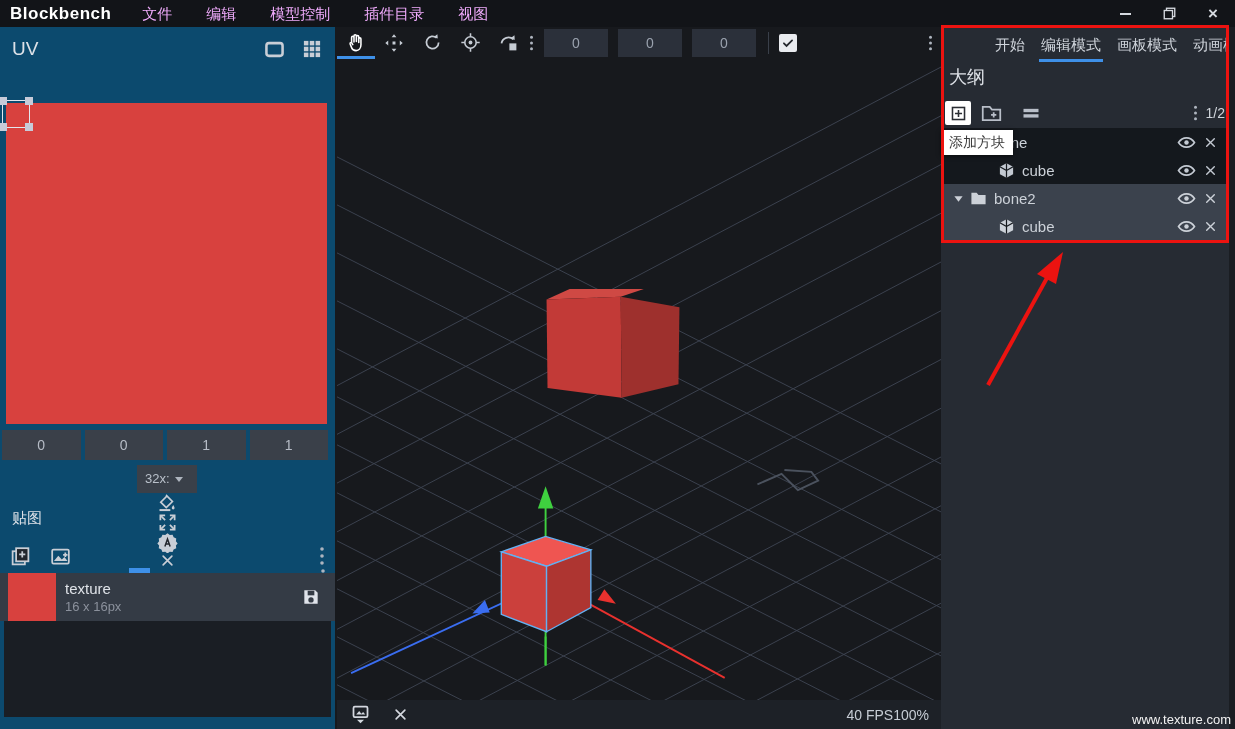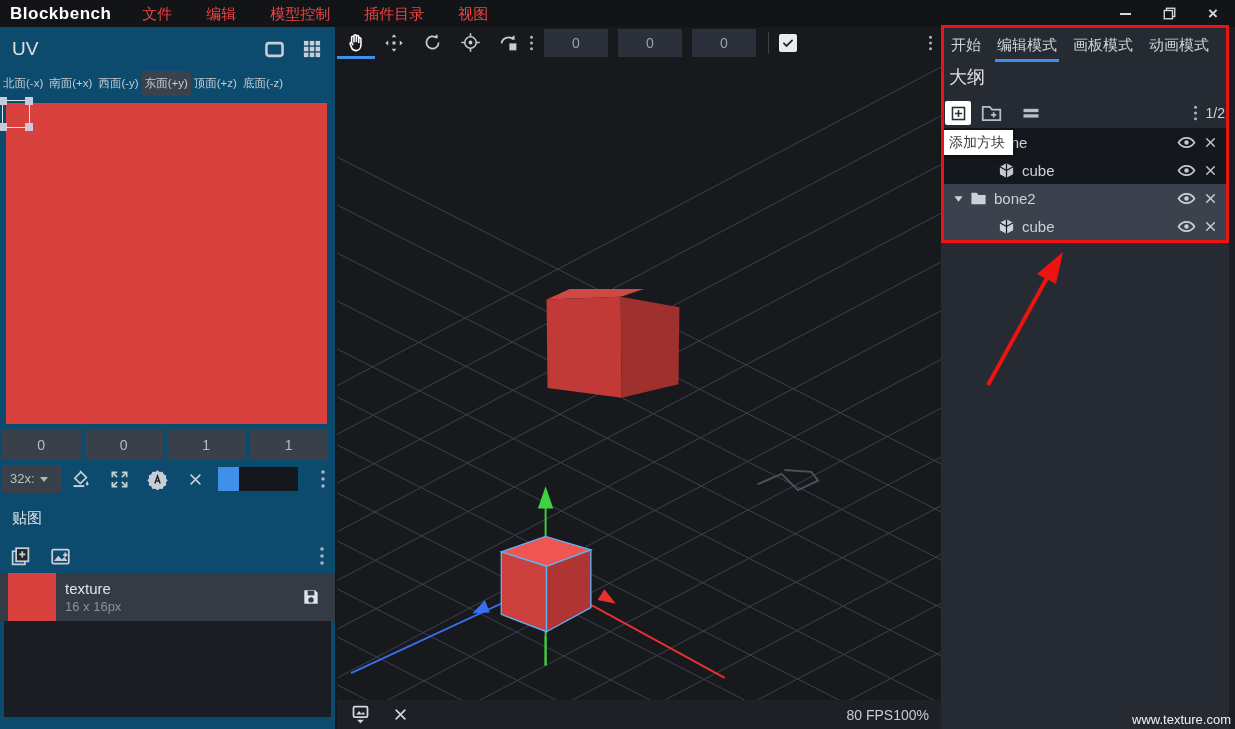--- a/index.html
+++ b/index.html
@@ -4,21 +4,21 @@
 <style>
   * { margin:0; padding:0; box-sizing:border-box; }
   html,body { width:1235px; height:729px; overflow:hidden; background:#17191d;
     font-family:"Liberation Sans","DejaVu Sans",sans-serif; }
   #app { position:relative; width:1235px; height:729px; background:#17191d; }
 
   
   #menubar { position:absolute; left:0; top:0; width:1235px; height:27px;
     background:#121418; display:flex; align-items:center; z-index:20; }
   .brand { color:#fff; font-weight:bold; font-size:17px; padding:0 14px 0 10px; letter-spacing:.5px; }
-  .menu-item { color:#ef4444; font-size:15px; padding:0 17px; line-height:27px; cursor:default; }
+  .menu-item { color:#f0abfc; font-size:15px; padding:0 17px; line-height:27px; cursor:default; }
   #win-controls { margin-left:auto; display:flex; align-items:center; height:27px; }
   .win-btn { width:44px; height:27px; display:flex; align-items:center; justify-content:center; color:#d6dae0; }
   .minimize-bar { width:11px; height:2px; background:#d6dae0; }
   .close-x { font-size:17px; font-weight:bold; line-height:1; }
 
   
   .ic { display:inline-block; vertical-align:middle; }
 
   
   #left-panel { position:absolute; left:0; top:27px; width:335px; height:702px; background:#0c4a6e; z-index:5; }
@@ -28,21 +28,21 @@
   #face-tabs { position:absolute; left:0; top:42px; width:335px; height:28px; display:flex; align-items:center; }
   .face-tab { color:#c7ccd4; font-size:11.5px; padding:5px 3px; white-space:nowrap; }
   .face-tab.sel { background:#3b424d; border-radius:2px; }
   #uv-canvas { position:absolute; left:6px; top:76px; width:321px; height:321px; background:#d8413e; }
   #uv-marquee { position:absolute; left:2px; top:73px; width:28px; height:28px; border:1px solid #e3e6ee; }
   .handle { position:absolute; width:8px; height:8px; background:#c7cbd9; }
   .handle.tl{left:-4px;top:-4px;} .handle.tr{right:-4px;top:-4px;}
   .handle.bl{left:-4px;bottom:-4px;} .handle.br{right:-4px;bottom:-4px;}
   #uv-values { position:absolute; left:2px; top:403px; width:326px; height:30px; display:flex; gap:4px; }
   .uv-input { flex:1; background:#3a4049; color:#b6bcc6; font-size:14px; text-align:center; line-height:30px; }
-  #uv-tools { position:absolute; left:2px; top:438px; width:330px; height:28px; display:flex; align-items:center; }
+  #uv-tools { position:absolute; left:2px; top:438px; width:330px; height:28px; display:flex; align-items:center;flex-direction:column; }
   #uv-zoom { background:#3a4049; color:#b9c0ca; font-size:13px; height:28px; line-height:28px;
     padding:0 8px; width:60px; display:flex; align-items:center; gap:5px; }
   .caret-down { width:0; height:0; border-left:4px solid transparent; border-right:4px solid transparent; border-top:5px solid #aeb5bf; }
   .tool-btn { width:38px; height:28px; display:flex; align-items:center; justify-content:center; }
   #uv-slider { width:80px; height:24px; background:#14171c; position:relative; margin-left:4px; }
   #uv-slider .fill { position:absolute; left:0; top:0; width:21px; height:24px; background:#3e90e8; }
   #uv-tools .dots-wrap { margin-left:auto; padding-right:6px; }
 
   #tex-title { position:absolute; left:12px; top:482px; color:#dde1e7; font-size:15px;text-align:right; }
   #tex-toolbar { position:absolute; left:0; top:515px; width:335px; height:28px; display:flex; align-items:center; }
@@ -69,21 +69,21 @@
   #vp-toolbar .dots-end { margin-left:auto; padding-right:8px; }
   #vp-statusbar { position:absolute; left:0; top:673px; width:604px; height:29px; background:#1d2127;
     display:flex; align-items:center; z-index:6; }
   #vp-statusbar .stat { color:#c6ccd4; font-size:14px; }
   #stat-fps { margin-left:auto; }
   #stat-zoom { margin-right:12px; }
   .sb-btn { width:34px; height:28px; display:flex; align-items:center; justify-content:center; margin-left:6px; }
 
   
   #right-panel { position:absolute; left:941px; top:27px; width:294px; height:702px; background:#262b33; }
-  #mode-tabs { position:absolute; left:0; top:3px; width:294px; height:30px; display:flex; align-items:center; }
+  #mode-tabs { position:absolute; left:0; top:3px; width:294px; height:30px; display:flex; align-items:center;padding-left:44px; }
   .mode-tab { color:#d0d5dc; font-size:15px; padding:5px 6px; margin-left:4px; position:relative; white-space:nowrap; }
   .mode-tab.sel::after { content:""; position:absolute; left:4px; right:4px; bottom:-2px; height:3px; background:#3e90e8; }
   #outline-title { position:absolute; left:8px; top:38px; color:#dde1e7; font-size:18px; }
   #outline-toolbar { position:absolute; left:0; top:71px; width:288px; height:30px; display:flex; align-items:center; }
   #add-cube-btn { width:26px; height:24px; background:#fff; border-radius:2px; margin-left:4px;
     display:flex; align-items:center; justify-content:center; }
   #outline-toolbar .tool-btn { width:40px; }
   #outline-pager { margin-left:auto; display:flex; align-items:center; gap:8px; padding-right:4px; }
   #pager-label { color:#cfd4da; font-size:14px; }
   #outline-tree { position:absolute; left:0; top:101px; width:288px; height:115px; background:#14181d; }
@@ -255,28 +255,20 @@
       <div class="tool-btn">
           <svg class="ic" width="21" height="17" style="color:#c9ced6">
             <use href="#i-panel-rect"></use>
           </svg>
         </div>
       <div class="tool-btn" style="margin-right:4px">
           <svg class="ic" width="18" height="18" style="color:#c9ced6">
             <use href="#i-grid9"></use>
           </svg>
         </div>
-    </div>
-    <div id="face-tabs">
-      <span class="face-tab">北面(-x)</span>
-      <span class="face-tab">南面(+x)</span>
-      <span class="face-tab">西面(-y)</span>
-      <span class="face-tab sel">东面(+y)</span>
-      <span class="face-tab">顶面(+z)</span>
-      <span class="face-tab">底面(-z)</span>
     </div>
     <div id="uv-canvas"></div>
     <div id="uv-marquee">
       <span class="handle tl"></span>
       <span class="handle tr"></span>
       <span class="handle bl"></span>
       <span class="handle br"></span>
     </div>
     <div id="uv-values">
       <div class="uv-input">0</div>
@@ -451,21 +443,21 @@
       <div class="sb-btn">
           <svg class="ic" width="21" height="23" style="color:#d4d8df">
             <use href="#i-screenshot"></use>
           </svg>
         </div>
       <div class="sb-btn">
           <svg class="ic" width="15" height="15" style="color:#d4d8df">
             <use href="#i-close"></use>
           </svg>
         </div>
-      <span class="stat" id="stat-fps">80 FPS</span>
+      <span class="stat" id="stat-fps">40 FPS</span>
       <span class="stat" id="stat-zoom">100%</span>
     </div>
   </div>
 
   <div id="right-panel">
     <div id="mode-tabs">
       <span class="mode-tab">开始</span>
       <span class="mode-tab sel">编辑模式</span>
       <span class="mode-tab">画板模式</span>
       <span class="mode-tab">动画模式</span>

